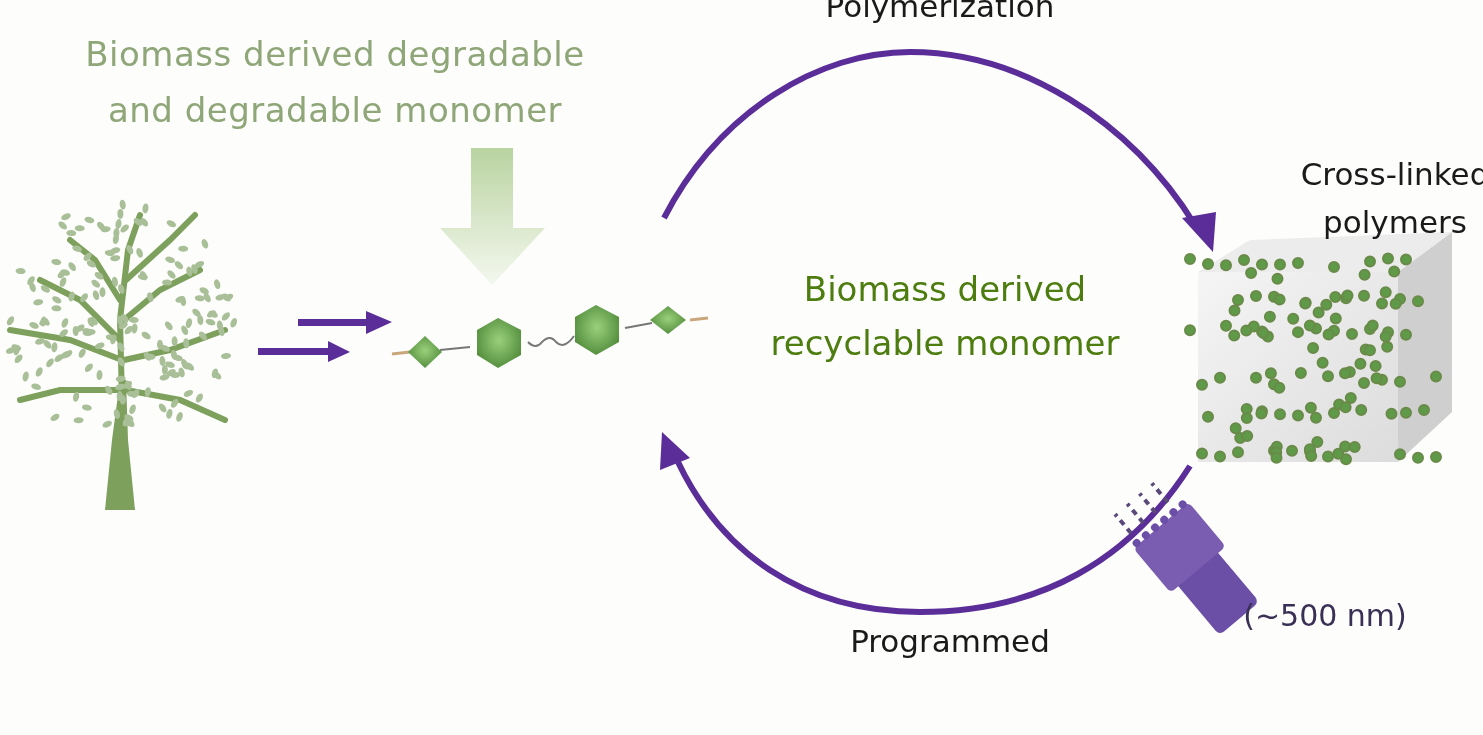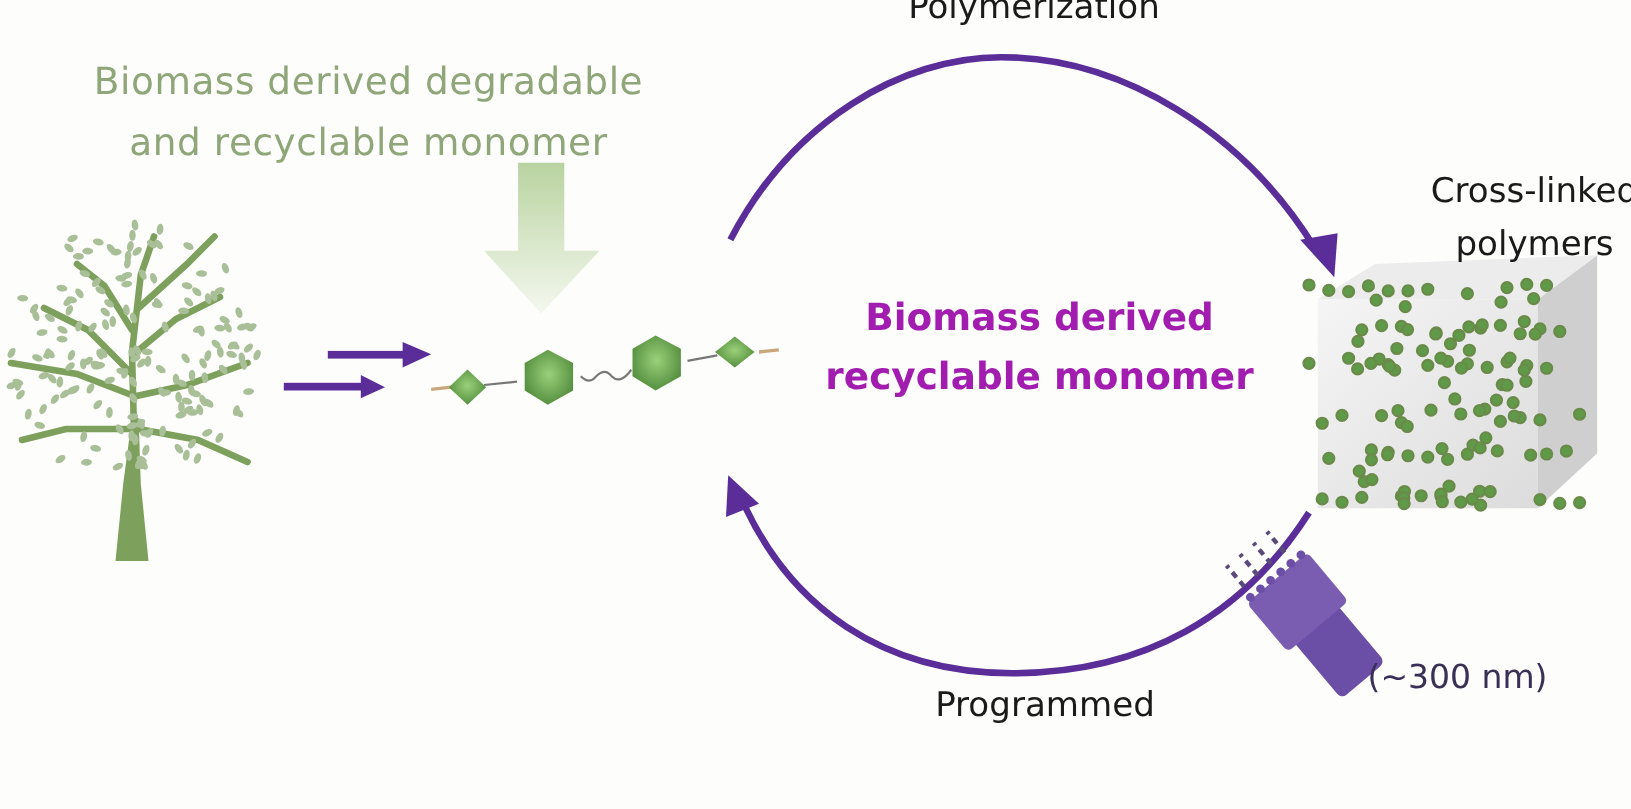--- a/index.html
+++ b/index.html
@@ -1,21 +1,21 @@
 <!DOCTYPE html>
 <html><head>
 <meta charset="utf-8">
 <style>
   html, body { margin: 0; padding: 0; background: #fdfdfc; }
   body { width: 1483px; height: 735px; position: relative; overflow: hidden; font-family: "DejaVu Sans", "Liberation Sans", sans-serif; }
   .lbl { position: absolute; white-space: nowrap; text-align: center; }
-  #monomer-label { left: 40px; top: 46px; width: 590px; font-size: 34px; line-height: 56px; color: #8fa678; letter-spacing: 0.5px; }
+  #monomer-label { left: 40px; top: 26px; width: 590px; font-size: 34px; line-height: 56px; color: #8fa678; letter-spacing: 0.5px; }
   #polymerization-label { left: 760px; top: -12px; width: 360px; font-size: 31px; color: #1a1a1a; }
   #crosslinked-label { left: 1250px; top: 150px; width: 290px; font-size: 31px; line-height: 48px; color: #1a1a1a; }
-  #center-label { left: 720px; top: 262px; width: 450px; font-size: 34px; line-height: 54px; color: #a21caf; font-weight: bold; }
+  #center-label { left: 720px; top: 262px; width: 450px; font-size: 34px; line-height: 54px; color: #4d7c0f; font-weight: normal; }
   #degradation-label { left: 700px; top: 617px; width: 500px; font-size: 31px; line-height: 48px; color: #1a1a1a; }
   #wavelength-label { left: 1215px; top: 598px; width: 220px; font-size: 30px; color: #3a2f55; }
   svg.layer { position: absolute; left: 0; top: 0; }
 </style>
 </head>
 <body>
 
 <svg class="layer" width="1483" height="735" viewBox="0 0 1483 735">
   <defs>
     <linearGradient id="downGrad" x1="0" y1="0" x2="0" y2="1">
@@ -396,27 +396,27 @@
       <line x1="-40" y1="-75" x2="-40" y2="-100"></line>
       <line x1="-24" y1="-75" x2="-24" y2="-100"></line>
       <line x1="-8" y1="-75" x2="-8" y2="-100"></line>
       <line x1="8" y1="-75" x2="8" y2="-100"></line>
     </g>
   </g>
 </svg>
 
 <div class="lbl" id="monomer-label">
   <div>Biomass derived degradable</div>
-  <div>and recyclable monomer</div>
+  <div>and degradable monomer</div>
 </div>
 <div class="lbl" id="polymerization-label">Polymerization</div>
 <div class="lbl" id="crosslinked-label">
   <div>Cross-linked</div>
   <div>polymers</div>
 </div>
 <div class="lbl" id="center-label">
   <div>Biomass derived</div>
   <div>recyclable monomer</div>
 </div>
 <div class="lbl" id="degradation-label">
   <div>Programmed</div>
 </div>
-<div class="lbl" id="wavelength-label">(~300 nm)</div>
+<div class="lbl" id="wavelength-label">(~500 nm)</div>
 
 </body></html>

